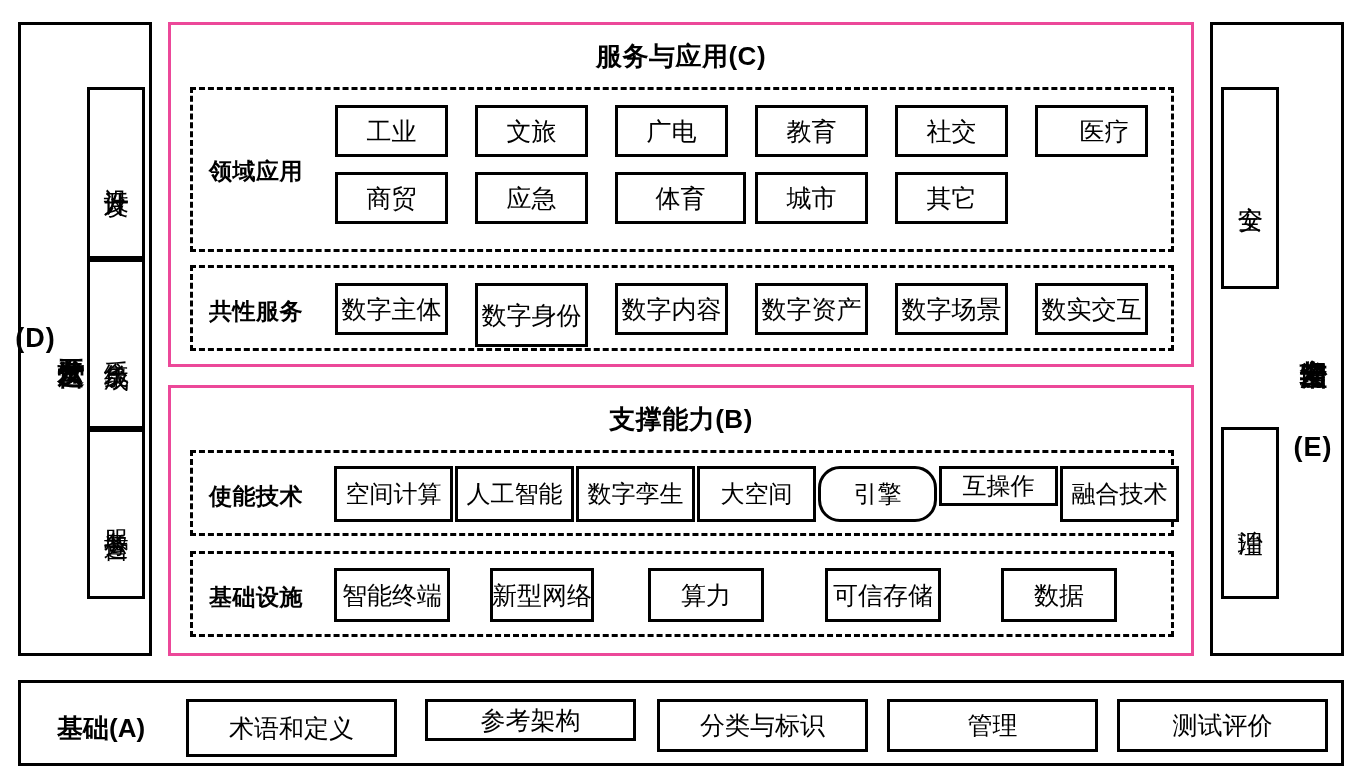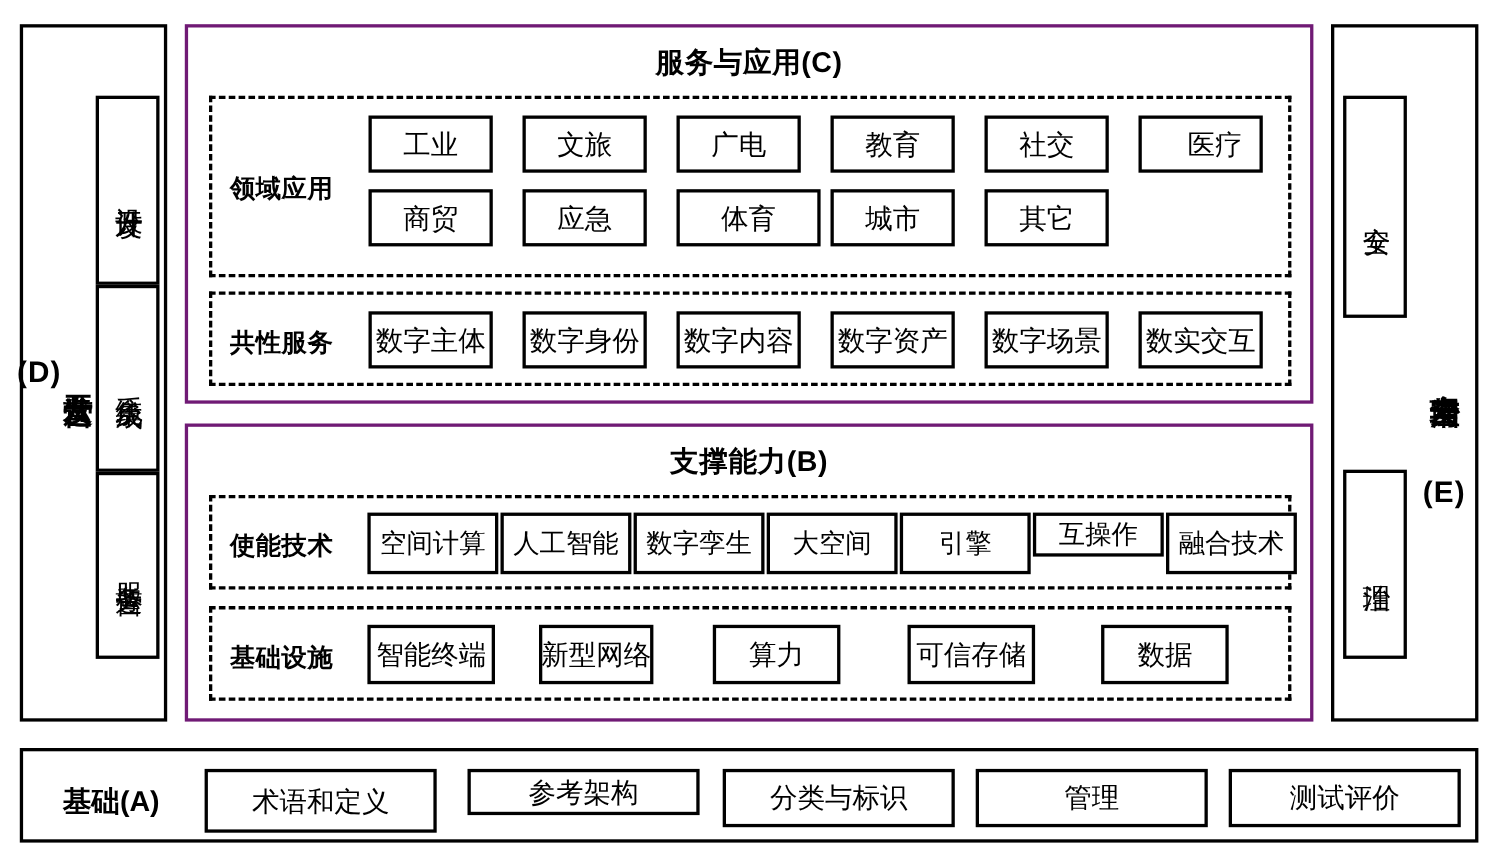--- a/index.html
+++ b/index.html
@@ -50,21 +50,21 @@
     writing-mode: vertical-rl;
     text-orientation: upright;
     font-size: 25px;
     letter-spacing: 2px;
     line-height: 1.1;
     text-align: center;
   }
 
   
   .section-panel {
-    border: 3px solid #701a75;
+    border: 3px solid #ec4899;
     background: #fff;
   }
   .section-title {
     text-align: center;
     font-weight: bold;
     font-size: 26px;
     letter-spacing: 0.5px;
   }
   .dashed-group {
     border: 3px dashed #000;
@@ -140,38 +140,38 @@
       <div class="cell abs" style="left:142px; top:82px; width:113px; height:52px;">商贸</div>
       <div class="cell abs" style="left:282px; top:82px; width:113px; height:52px;">应急</div>
       <div class="cell abs" style="left:422px; top:82px; width:131px; height:52px;">体育</div>
       <div class="cell abs" style="left:562px; top:82px; width:113px; height:52px;">城市</div>
       <div class="cell abs" style="left:702px; top:82px; width:113px; height:52px;">其它</div>
     </div>
 
     <div class="dashed-group abs" style="left:19px; top:240px; width:984px; height:86px;">
       <div class="group-label abs" style="left:16px; top:28px;">共性服务</div>
       <div class="cell abs" style="left:142px; top:15px; width:113px; height:52px;">数字主体</div>
-      <div class="cell abs" style="left:282px; top:15px; width:113px; height:52px;">数字身份</div>
+      <div class="cell abs" style="left:282px; top:15px; width:113px; height:64px;">数字身份</div>
       <div class="cell abs" style="left:422px; top:15px; width:113px; height:52px;">数字内容</div>
       <div class="cell abs" style="left:562px; top:15px; width:113px; height:52px;">数字资产</div>
       <div class="cell abs" style="left:702px; top:15px; width:113px; height:52px;">数字场景</div>
       <div class="cell abs" style="left:842px; top:15px; width:113px; height:52px;">数实交互</div>
     </div>
   </div>
 
   <div class="abs section-panel" style="left:168px; top:385px; width:1026px; height:271px;">
     <div class="section-title abs" style="left:0; top:14px; width:1020px;">支撑能力(B)</div>
 
     <div class="dashed-group abs" style="left:19px; top:62px; width:984px; height:86px;">
       <div class="group-label abs" style="left:16px; top:28px;">使能技术</div>
       <div class="cell tight abs" style="left:141px; top:13px; width:119px; height:56px;">空间计算</div>
       <div class="cell tight abs" style="left:262px; top:13px; width:119px; height:56px;">人工智能</div>
       <div class="cell tight abs" style="left:383px; top:13px; width:119px; height:56px;">数字孪生</div>
       <div class="cell tight abs" style="left:504px; top:13px; width:119px; height:56px;">大空间</div>
-      <div class="cell tight abs" style="left:625px; top:13px; width:119px; height:56px;">引擎</div>
+      <div class="cell tight abs" style="left:625px; top:13px; width:119px; height:56px;border-radius:22px;">引擎</div>
       <div class="cell tight abs" style="left:746px; top:13px; width:119px; height:40px;text-align:center;">互操作</div>
       <div class="cell tight abs" style="left:867px; top:13px; width:119px; height:56px;">融合技术</div>
     </div>
 
     <div class="dashed-group abs" style="left:19px; top:163px; width:984px; height:86px;">
       <div class="group-label abs" style="left:16px; top:28px;">基础设施</div>
       <div class="cell abs" style="left:141px; top:14px; width:116px; height:54px;">智能终端</div>
       <div class="cell abs" style="left:297px; top:14px; width:104px; height:54px;">新型网络</div>
       <div class="cell abs" style="left:632px; top:14px; width:116px; height:54px;">可信存储</div>
       <div class="cell abs" style="left:455px; top:14px; width:116px; height:54px;">算力</div>

